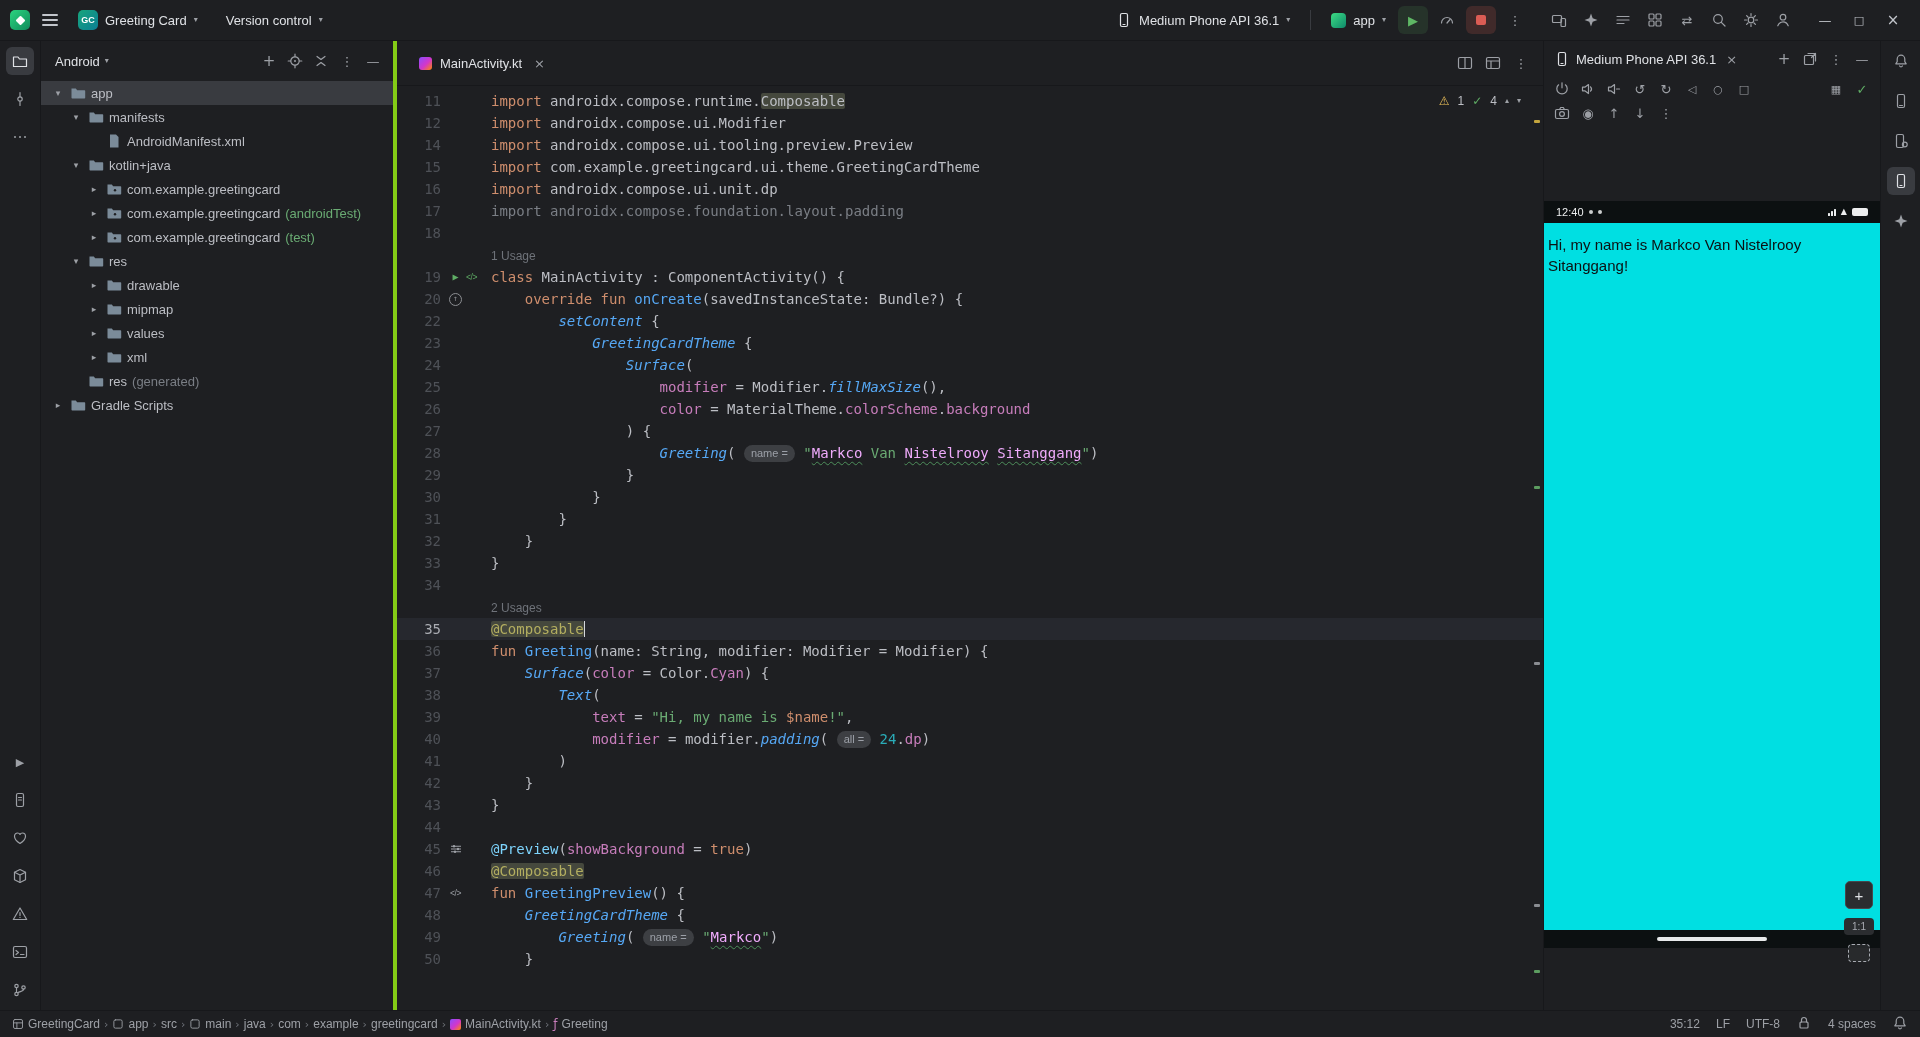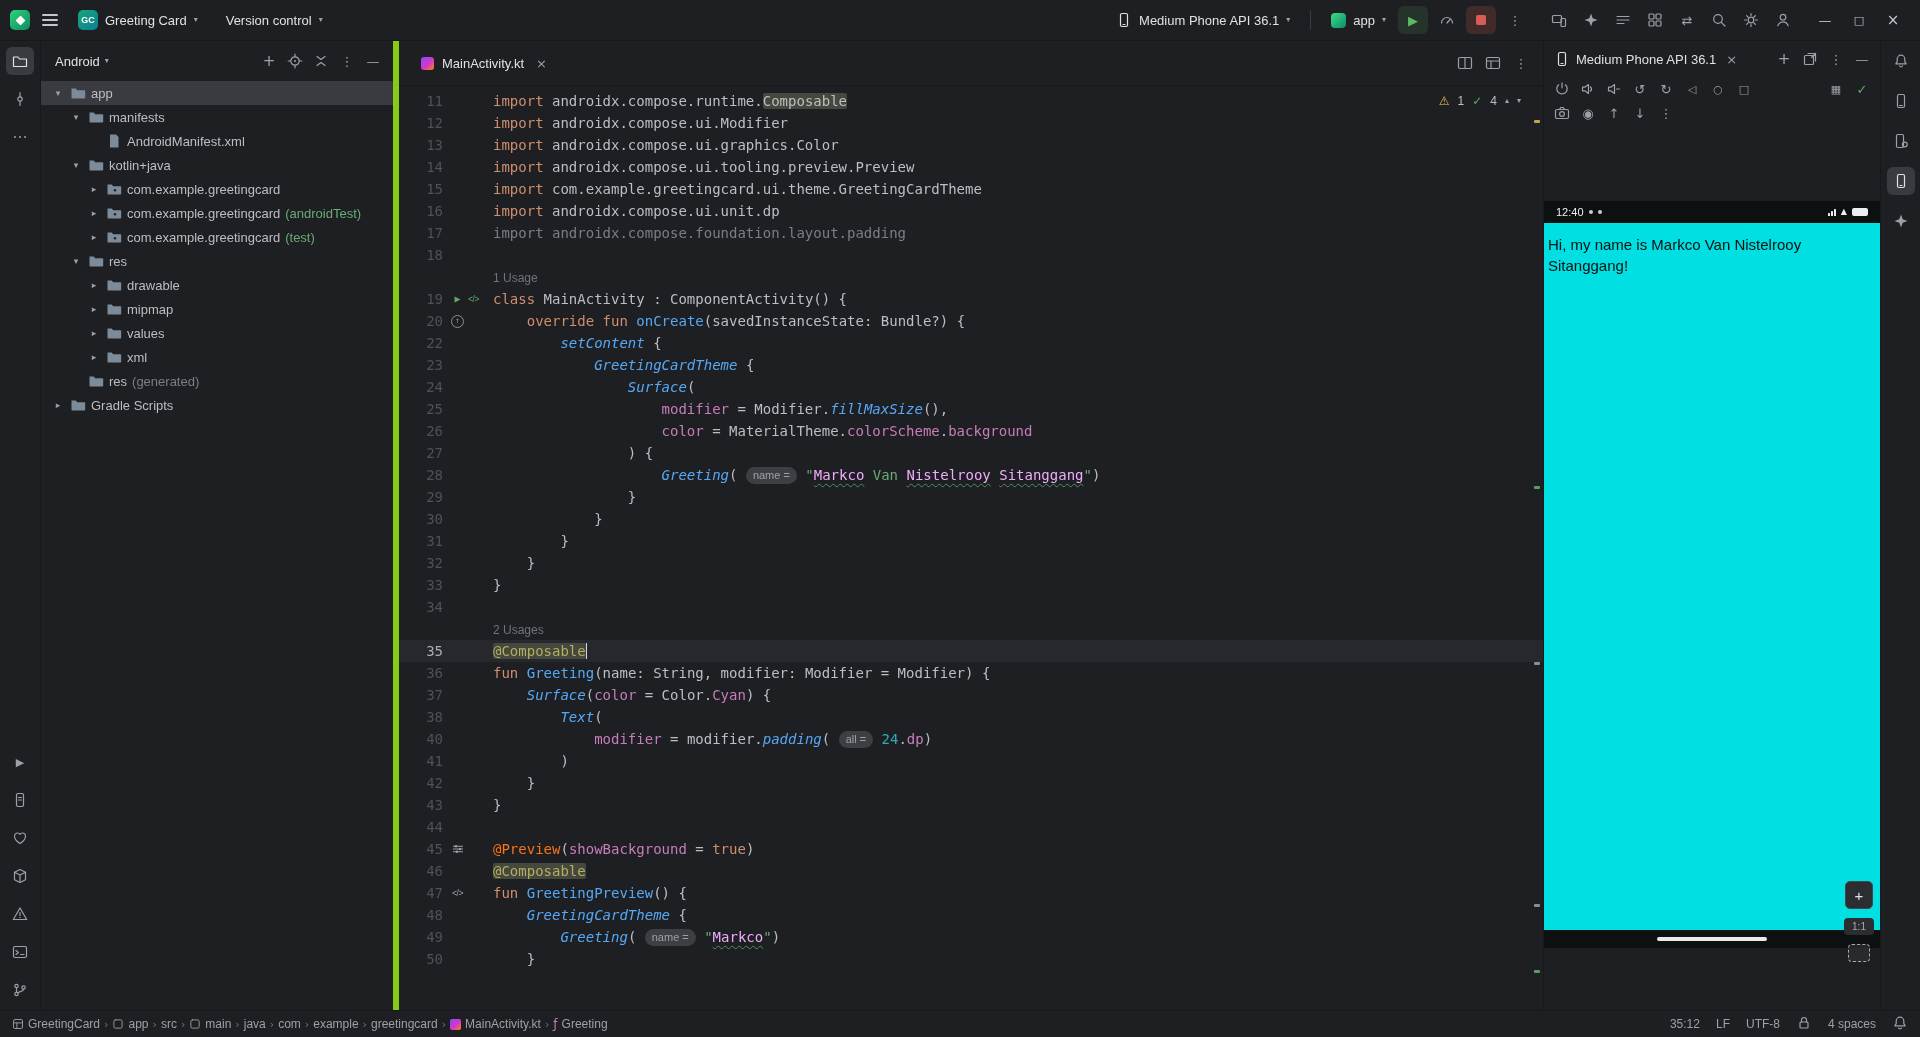--- a/index.html
+++ b/index.html
@@ -37,21 +37,21 @@
   .main{flex:1;display:flex;min-height:0}
   .left-strip{width:40px;flex:none;border-right:1px solid #17181B;display:flex;flex-direction:column;
               align-items:center;padding:6px 0;gap:10px}
   .strip-btn{width:28px;height:28px;border-radius:6px;display:flex;align-items:center;justify-content:center;color:#9DA0A6}
   .strip-btn.active{background:#393B40;color:#DFE1E5}
   .strip-sp{flex:1}
   .right-strip{width:39px;flex:none;border-left:1px solid #17181B;display:flex;flex-direction:column;
                align-items:center;padding:6px 0;gap:12px}
 
   
-  .project-panel{width:352px;flex:none;border-right:6px solid #84cc16;display:flex;flex-direction:column;min-height:0}
+  .project-panel{width:352px;flex:none;border-right:4px solid #84cc16;display:flex;flex-direction:column;min-height:0}
   .pp-header{height:40px;flex:none;display:flex;align-items:center;gap:5px;padding:0 8px 0 14px}
   .pp-title{color:#DFE1E5}
   .pp-icons{margin-left:auto;display:flex;gap:2px}
   .pp-ic{width:24px;height:24px;border-radius:5px;display:flex;align-items:center;justify-content:center;color:#9DA0A6}
   .tree{flex:1;overflow:hidden}
   .trow{height:24px;display:flex;align-items:center;gap:5px;font-size:13px;color:#BCBEC4}
   .trow.selected{background:#393B40}
   .tchev{width:14px;flex:none;text-align:center;font-size:9px;color:#9DA0A6}
   .tico{width:16px;height:16px;flex:none;display:flex;align-items:center;justify-content:center}
   .tsfx.green{color:#6AAB73}
@@ -82,21 +82,21 @@
   .tk-d{color:#BCBEC4}
   .tk-gray{color:#7A7E85}
   .tk-fn{color:#56A8F5}
   .tk-call{color:#56A8F5;font-style:italic}
   .tk-prop{color:#C77DBB}
   .tk-str{color:#6AAB73}
   .tk-typo{color:#f0abfc;text-decoration-line:underline;text-decoration-style:wavy;
            text-decoration-color:#4E8F5B;text-decoration-thickness:1px;text-underline-offset:3px}
   .tk-strt{color:#CF8E6D}
   .tk-num{color:#2AACB8}
-  .tk-ann{color:#f97316}
+  .tk-ann{color:#7dd3fc}
   .tk-annhl{color:#B3AE60;background:#45483D;border-radius:2px}
   .tk-hl{color:#BCBEC4;background:#45483D;border-radius:2px}
   .tk-hint{display:inline-block;background:#3D3F43;color:#9CA0A8;border-radius:9px;padding:0 7px;
            font-size:11px;line-height:17px;height:17px;font-family:"Liberation Sans",sans-serif;vertical-align:1px}
   .inlay{color:#6F737A;font-size:12px;font-family:"Liberation Sans",sans-serif}
   .caret{display:inline-block;width:1.5px;height:16px;background:#D4D7DC;vertical-align:-3px}
   .inspect{position:absolute;top:8px;right:22px;display:flex;align-items:center;gap:8px;font-size:12px;
            color:#BCBEC4;font-family:"Liberation Sans",sans-serif}
   .insp-warn{color:#F2C55C;font-size:12px}
   .insp-ok{color:#5FAD65;font-size:12px}
@@ -515,25 +515,20 @@
               <span class="gnum">11</span>
               <span class="gico"></span>
               <span class="ctext"><span class="tk-kw">import</span><span class="tk-d"> androidx.compose.runtime.</span><span class="tk-hl">Composable</span></span>
             </div>
             <div class="crow">
               <span class="gnum">12</span>
               <span class="gico"></span>
               <span class="ctext"><span class="tk-kw">import</span><span class="tk-d"> androidx.compose.ui.Modifier</span></span>
             </div>
             <div class="crow">
-              <span class="gnum">13</span>
-              <span class="gico"></span>
-              <span class="ctext"><span class="tk-kw">import</span><span class="tk-d"> androidx.compose.ui.graphics.Color</span></span>
-            </div>
-            <div class="crow">
               <span class="gnum">14</span>
               <span class="gico"></span>
               <span class="ctext"><span class="tk-kw">import</span><span class="tk-d"> androidx.compose.ui.tooling.preview.Preview</span></span>
             </div>
             <div class="crow">
               <span class="gnum">15</span>
               <span class="gico"></span>
               <span class="ctext"><span class="tk-kw">import</span><span class="tk-d"> com.example.greetingcard.ui.theme.GreetingCardTheme</span></span>
             </div>
             <div class="crow">
@@ -653,20 +648,25 @@
             </div>
             <div class="crow">
               <span class="gnum">37</span>
               <span class="gico"></span>
               <span class="ctext"><span class="tk-d">    </span><span class="tk-call">Surface</span><span class="tk-d">(</span><span class="tk-prop">color</span><span class="tk-d"> = Color.</span><span class="tk-prop">Cyan</span><span class="tk-d">) {</span></span>
             </div>
             <div class="crow">
               <span class="gnum">38</span>
               <span class="gico"></span>
               <span class="ctext"><span class="tk-d">        </span><span class="tk-call">Text</span><span class="tk-d">(</span></span>
+            </div>
+            <div class="crow">
+              <span class="gnum">39</span>
+              <span class="gico"></span>
+              <span class="ctext"><span class="tk-d">            </span><span class="tk-prop">text</span><span class="tk-d"> = </span><span class="tk-str">"Hi, my name is </span><span class="tk-strt">$name</span><span class="tk-str">!"</span><span class="tk-d">,</span></span>
             </div>
             <div class="crow">
               <span class="gnum">40</span>
               <span class="gico"></span>
               <span class="ctext"><span class="tk-d">            </span><span class="tk-prop">modifier</span><span class="tk-d"> = modifier.</span><span class="tk-call">padding</span><span class="tk-d">( </span><span class="tk-hint">all =</span><span class="tk-d"> </span><span class="tk-num">24</span><span class="tk-d">.</span><span class="tk-prop">dp</span><span class="tk-d">)</span></span>
             </div>
             <div class="crow">
               <span class="gnum">41</span>
               <span class="gico"></span>
               <span class="ctext"><span class="tk-d">        )</span></span>

